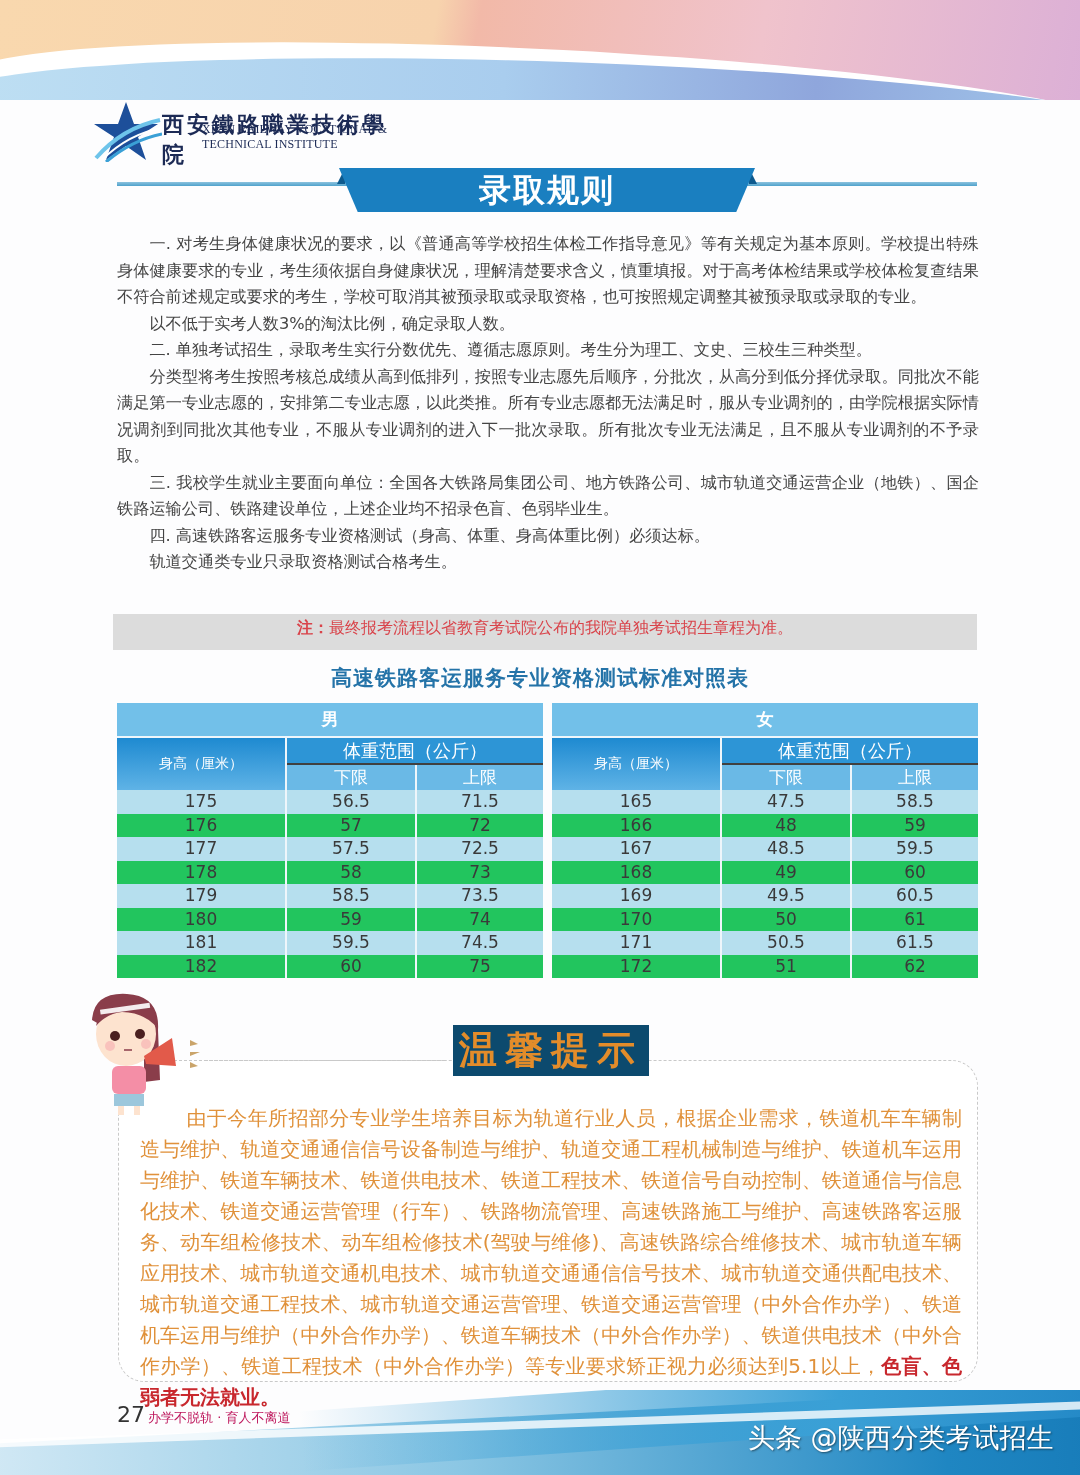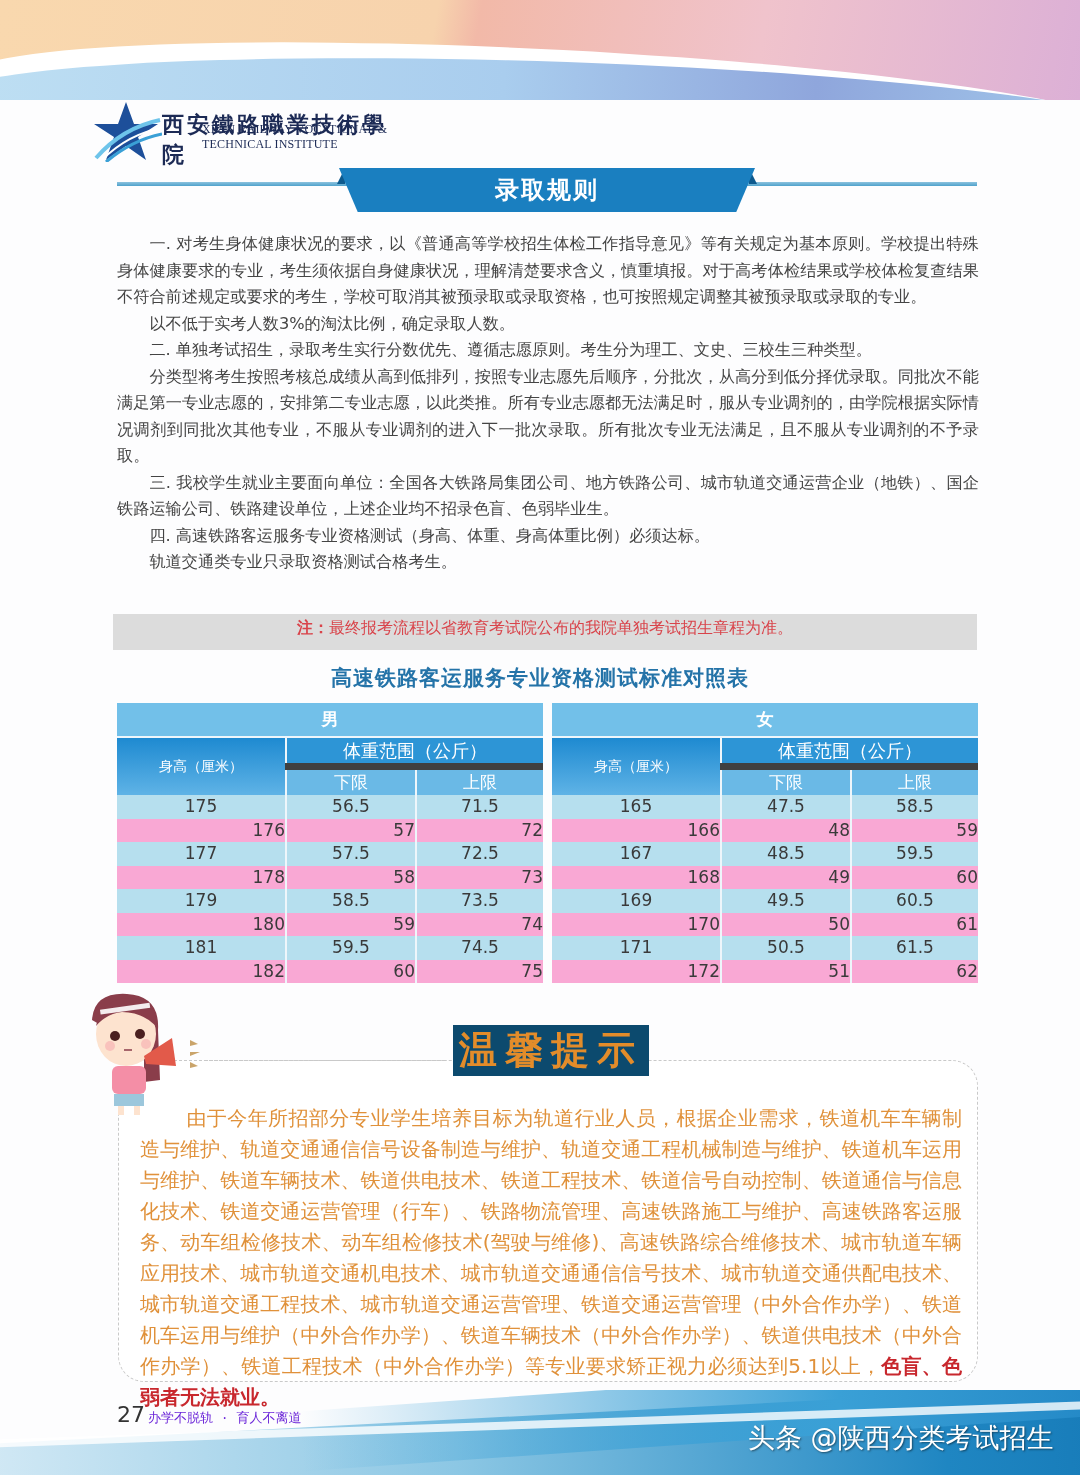--- a/index.html
+++ b/index.html
@@ -12,48 +12,48 @@
   .logo { position:absolute; left:92px; top:100px; width:300px; height:62px; }
   .logo .star { position:absolute; left:0; top:0; }
   .logo .cn { position:absolute; left:70px; top:10px; font-family:"DejaVu Serif", serif; font-size:22px; color:#1c2a55; letter-spacing:3px; font-weight:bold; }
   .logo .en { position:absolute; left:70px; top:22px; font-family:"Liberation Serif", serif; font-size:12px; color:#1c2a55; letter-spacing:0.2px;padding-left:40px; }
   .section-header { position:absolute; left:117px; top:168px; width:860px; height:52px; }
   .section-header .line { position:absolute; left:0; right:0; top:14px; height:4px; background:linear-gradient(#8cc2de,#4fa2cc); }
   .section-header .ribbon { position:absolute; left:222px; top:0; width:416px; height:44px;
     background:#1a7fc0; clip-path:polygon(0 0,100% 0,95.5% 100%,4.5% 100%); }
   .section-header .tabL { position:absolute; left:220px; top:0; width:8px; height:16px; background:#0d5a8e; clip-path:polygon(100% 0,100% 100%,0 100%); }
   .section-header .tabR { position:absolute; left:632px; top:0; width:8px; height:16px; background:#0d5a8e; clip-path:polygon(0 0,100% 100%,0 100%); }
-  .section-header .title { position:absolute; left:222px; top:0; width:416px; height:44px; line-height:44px; text-align:center; color:#fff; font-size:24px; font-weight:bold; letter-spacing:2px; }
+  .section-header .title { position:absolute; left:222px; top:0; width:416px; height:44px; line-height:44px; text-align:center; color:#fff; font-size:32px; font-weight:bold; letter-spacing:2px; }
   .rules { position:absolute; left:117px; top:231px; width:862px; font-size:16.2px; line-height:26.5px; color:#444; }
   .rules p { margin:0; text-indent:2em; text-align:justify; }
   .note { position:absolute; left:113px; top:614px; width:864px; height:36px; background:#dcdcdc; text-align:center; line-height:28px; font-size:16px; color:#d9434a; }
   .note b { font-weight:bold; }
   .table-title { position:absolute; left:0; width:1080px; top:664px; text-align:center; font-family:"DejaVu Serif", serif; font-weight:bold; font-size:21px; color:#2473a8; letter-spacing:1px; }
   .std-table { position:absolute; top:703px; border-collapse:collapse; width:426px; font-size:17px; color:#3a3a3a; }
   .std-table td { text-align:center; padding:0; border-right:2px solid #eef6fb; }
   .std-table td:last-child { border-right:none; }
   .std-table tr.gender td { background:#72c0e9; color:#fff; font-weight:bold; height:33px; font-size:17px; border-bottom:2px solid #eef6fb; }
   .std-table td.hdr-height { background:linear-gradient(#1e8ad1,#5fb3e6); color:#fff; font-size:14px; height:52px;margin-top:32px; }
-  .std-table td.hdr-weight { background:#2d95d6; color:#fff; font-size:18px; height:25px; border-bottom:7px solid #404040;margin-left:9px; }
+  .std-table td.hdr-weight { background:#2d95d6; color:#fff; font-size:18px; height:25px; border-bottom:2px solid #404040;margin-left:9px; }
   .std-table td.hdr-sub { background:#6ab9e6; color:#fff; font-size:17px; height:25px; }
   .std-table tr.row td { height:23.5px; line-height:23.5px; }
   .std-table tr.row.odd td { background:#b6dfee; }
-  .std-table tr.row.even td { background:#f9a8d4;text-align:right; }
+  .std-table tr.row.even td { background:#22c55e; }
   .tips-box { position:absolute; left:118px; top:1060px; width:858px; height:320px; border:1px dashed #c9c9c9; border-radius:26px; background:#ffffff; }
   .tips-title { position:absolute; left:453px; top:1025px; font-size:38px; font-weight:bold; color:#e38c2a; letter-spacing:8px; background:#0c4a6e; padding:0 6px; }
   .tips-dots { position:absolute; left:205px; top:1060px; width:240px; border-top:1px dashed #c9c9c9; }
   .tips-text { position:absolute; left:140px; top:1103px; width:822px; font-size:20px; line-height:31px; color:#e0913a; text-align:justify; }
   .tips-text span.warn { color:#c8272d; font-weight:bold; }
   .girl { position:absolute; left:82px; top:990px; width:130px; height:125px; }
   .footer { position:absolute; left:0; top:1390px; width:1080px; height:85px; overflow:hidden; }
   .footer .bg1 { position:absolute; left:-100px; top:22px; width:1400px; height:200px; background:linear-gradient(90deg,#dfeff8 0%,#8cc7e4 40%,#1f86c2 75%,#0e6fae 100%); transform:rotate(-3deg); }
   .footer .bg2 { position:absolute; left:300px; top:-10px; width:900px; height:60px; background:linear-gradient(90deg,rgba(255,255,255,0),#3aa0d6 60%,#1a7fc0); transform:rotate(-4deg); }
   .footer .bg3 { position:absolute; left:-100px; top:30px; width:1300px; height:8px; background:#ffffff; opacity:0.8; transform:rotate(-2deg); }
   .page-num { position:absolute; left:117px; top:1402px; font-size:22px; color:#333; }
-  .slogan { position:absolute; left:148px; top:1409px; font-size:13px; color:#6d28d9;font-family:Liberation Mono, monospace; }
+  .slogan { position:absolute; left:148px; top:1409px; font-size:13px; color:#be185d; }
   .watermark { position:absolute; left:748px; top:1420px; font-size:27px; color:#ffffff; text-shadow:1px 1px 2px rgba(0,0,0,0.5); }
 </style>
 </head>
 <body>
 
 <div class="banner">
   <div class="wave1"></div>
   <div class="wave2"></div>
 </div>
 

